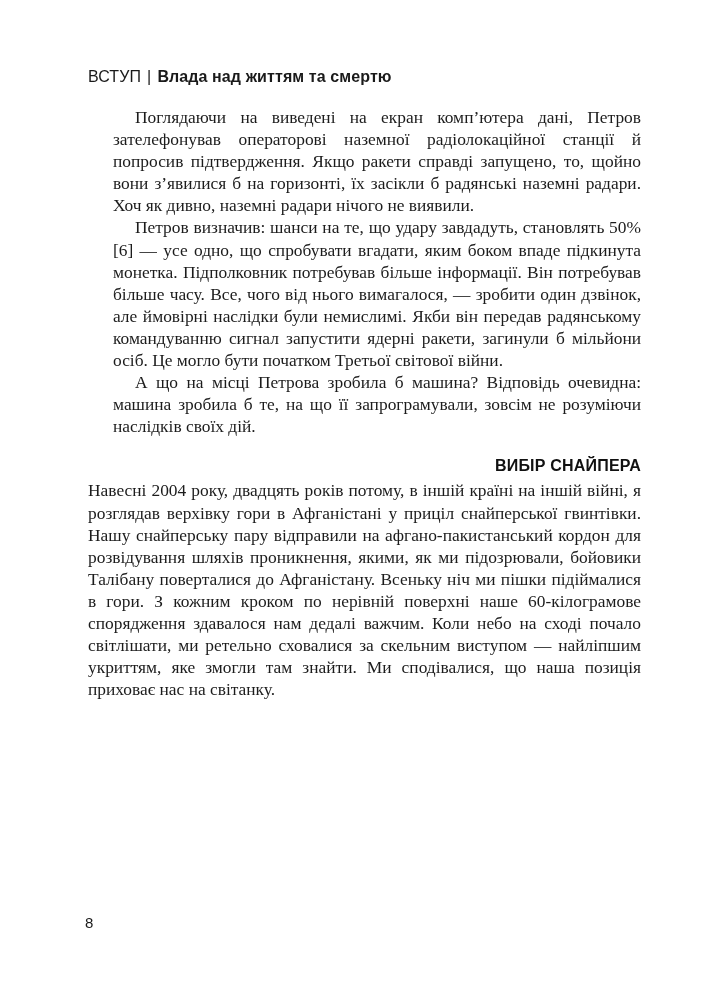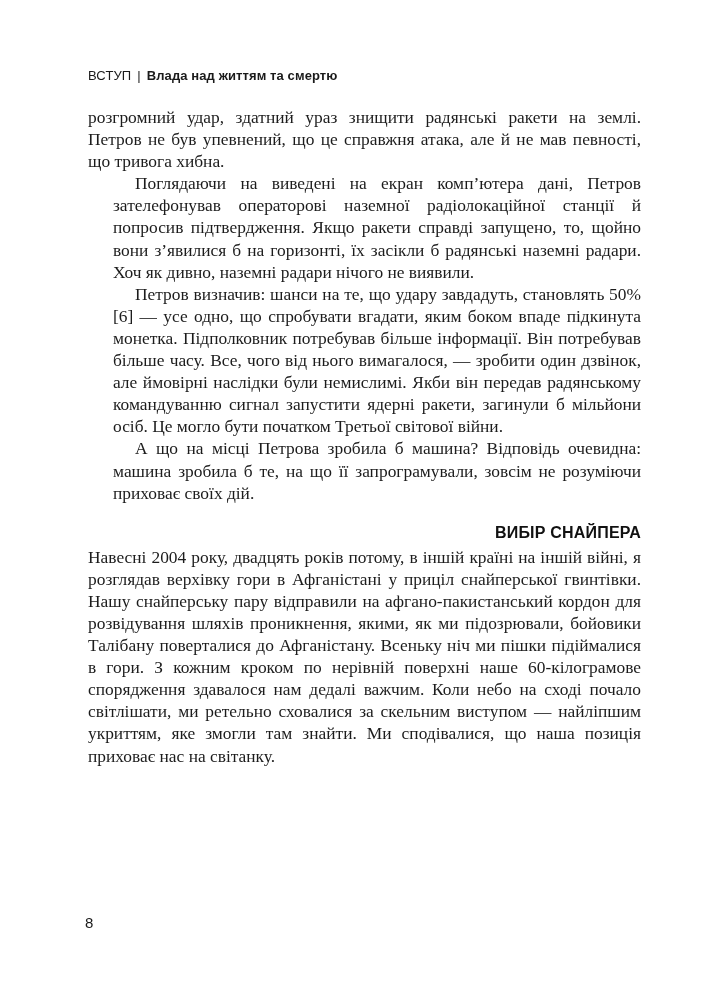--- a/index.html
+++ b/index.html
@@ -1,19 +1,19 @@
 <!DOCTYPE html>
 <html><head>
 <meta charset="utf-8">
 <style>
   html, body { margin: 0; padding: 0; background: #ffffff; }
   body { width: 728px; height: 1000px; position: relative; overflow: hidden; }
   .running-head {
     position: absolute; left: 88px; top: 68px;
-    font-family: "Liberation Sans", sans-serif; font-size: 13px; color: #1a1a1a;
+    font-family: "Liberation Sans", sans-serif; font-size: 16px; color: #1a1a1a;
     letter-spacing: 0.1px;
     text-align: center;
   }
   .running-head .sep { margin: 0 6px; }
   .running-head .chapter { font-weight: bold; }
   .page-body {
     position: absolute; left: 88px; top: 106px; width: 553px;
     font-family: "Liberation Serif", serif; font-size: 17.4px; line-height: 22.1px;
     color: #1c1c1c; text-align: justify; hyphens: manual;
   }
@@ -30,21 +30,20 @@
   }
 </style>
 </head>
 <body>
 
 <div class="running-head">
   <span>ВСТУП</span><span class="sep">|</span><span class="chapter">Влада над життям та смертю</span>
 </div>
 
 <div class="page-body">
-  <p>розгромний удар, здатний ураз знищити радянські ракети на землі. Петров не був упевнений, що це справжня атака, але й не мав певності, що тривога хибна.</p>
   <p class="indent">Поглядаючи на виведені на екран комп’ютера дані, Петров зателефонував операторові наземної радіолокаційної станції й попросив підтвердження. Якщо ракети справді запущено, то, щойно вони з’явилися б на горизонті, їх засікли б радянські наземні радари. Хоч як дивно, наземні радари нічого не виявили.</p>
   <p class="indent">Петров визначив: шанси на те, що удару завдадуть, становлять 50% [6] — усе одно, що спробувати вгадати, яким боком впаде підкинута монетка. Підполковник потребував більше інформації. Він потребував більше часу. Все, чого від нього вимагалося, — зробити один дзвінок, але ймовірні наслідки були немислимі. Якби він передав радянському командуванню сигнал запустити ядерні ракети, загинули б мільйони осіб. Це могло бути початком Третьої світової війни.</p>
-  <p class="indent">А що на місці Петрова зробила б машина? Відповідь очевидна: машина зробила б те, на що її запрограмували, зовсім не розуміючи приховає своїх дій.</p>
+  <p class="indent">А що на місці Петрова зробила б машина? Відповідь очевидна: машина зробила б те, на що її запрограмували, зовсім не розуміючи наслідків своїх дій.</p>
   <div class="section-heading">ВИБІР СНАЙПЕРА</div>
   <p>Навесні 2004 року, двадцять років потому, в іншій країні на іншій війні, я розглядав верхівку гори в Афганістані у приціл снайперської гвинтівки. Нашу снайперську пару відправили на афгано-пакистанський кордон для розвідування шляхів проникнення, якими, як ми підозрювали, бойовики Талібану поверталися до Афганістану. Всеньку ніч ми пішки підіймалися в гори. З кожним кроком по нерівній поверхні наше 60-кілограмове спорядження здавалося нам дедалі важчим. Коли небо на сході почало світлішати, ми ретельно сховалися за скельним виступом — найліпшим укриттям, яке змогли там знайти. Ми сподівалися, що наша позиція приховає нас на світанку.</p>
 </div>
 
 <div class="folio">8</div>
 
 </body></html>

